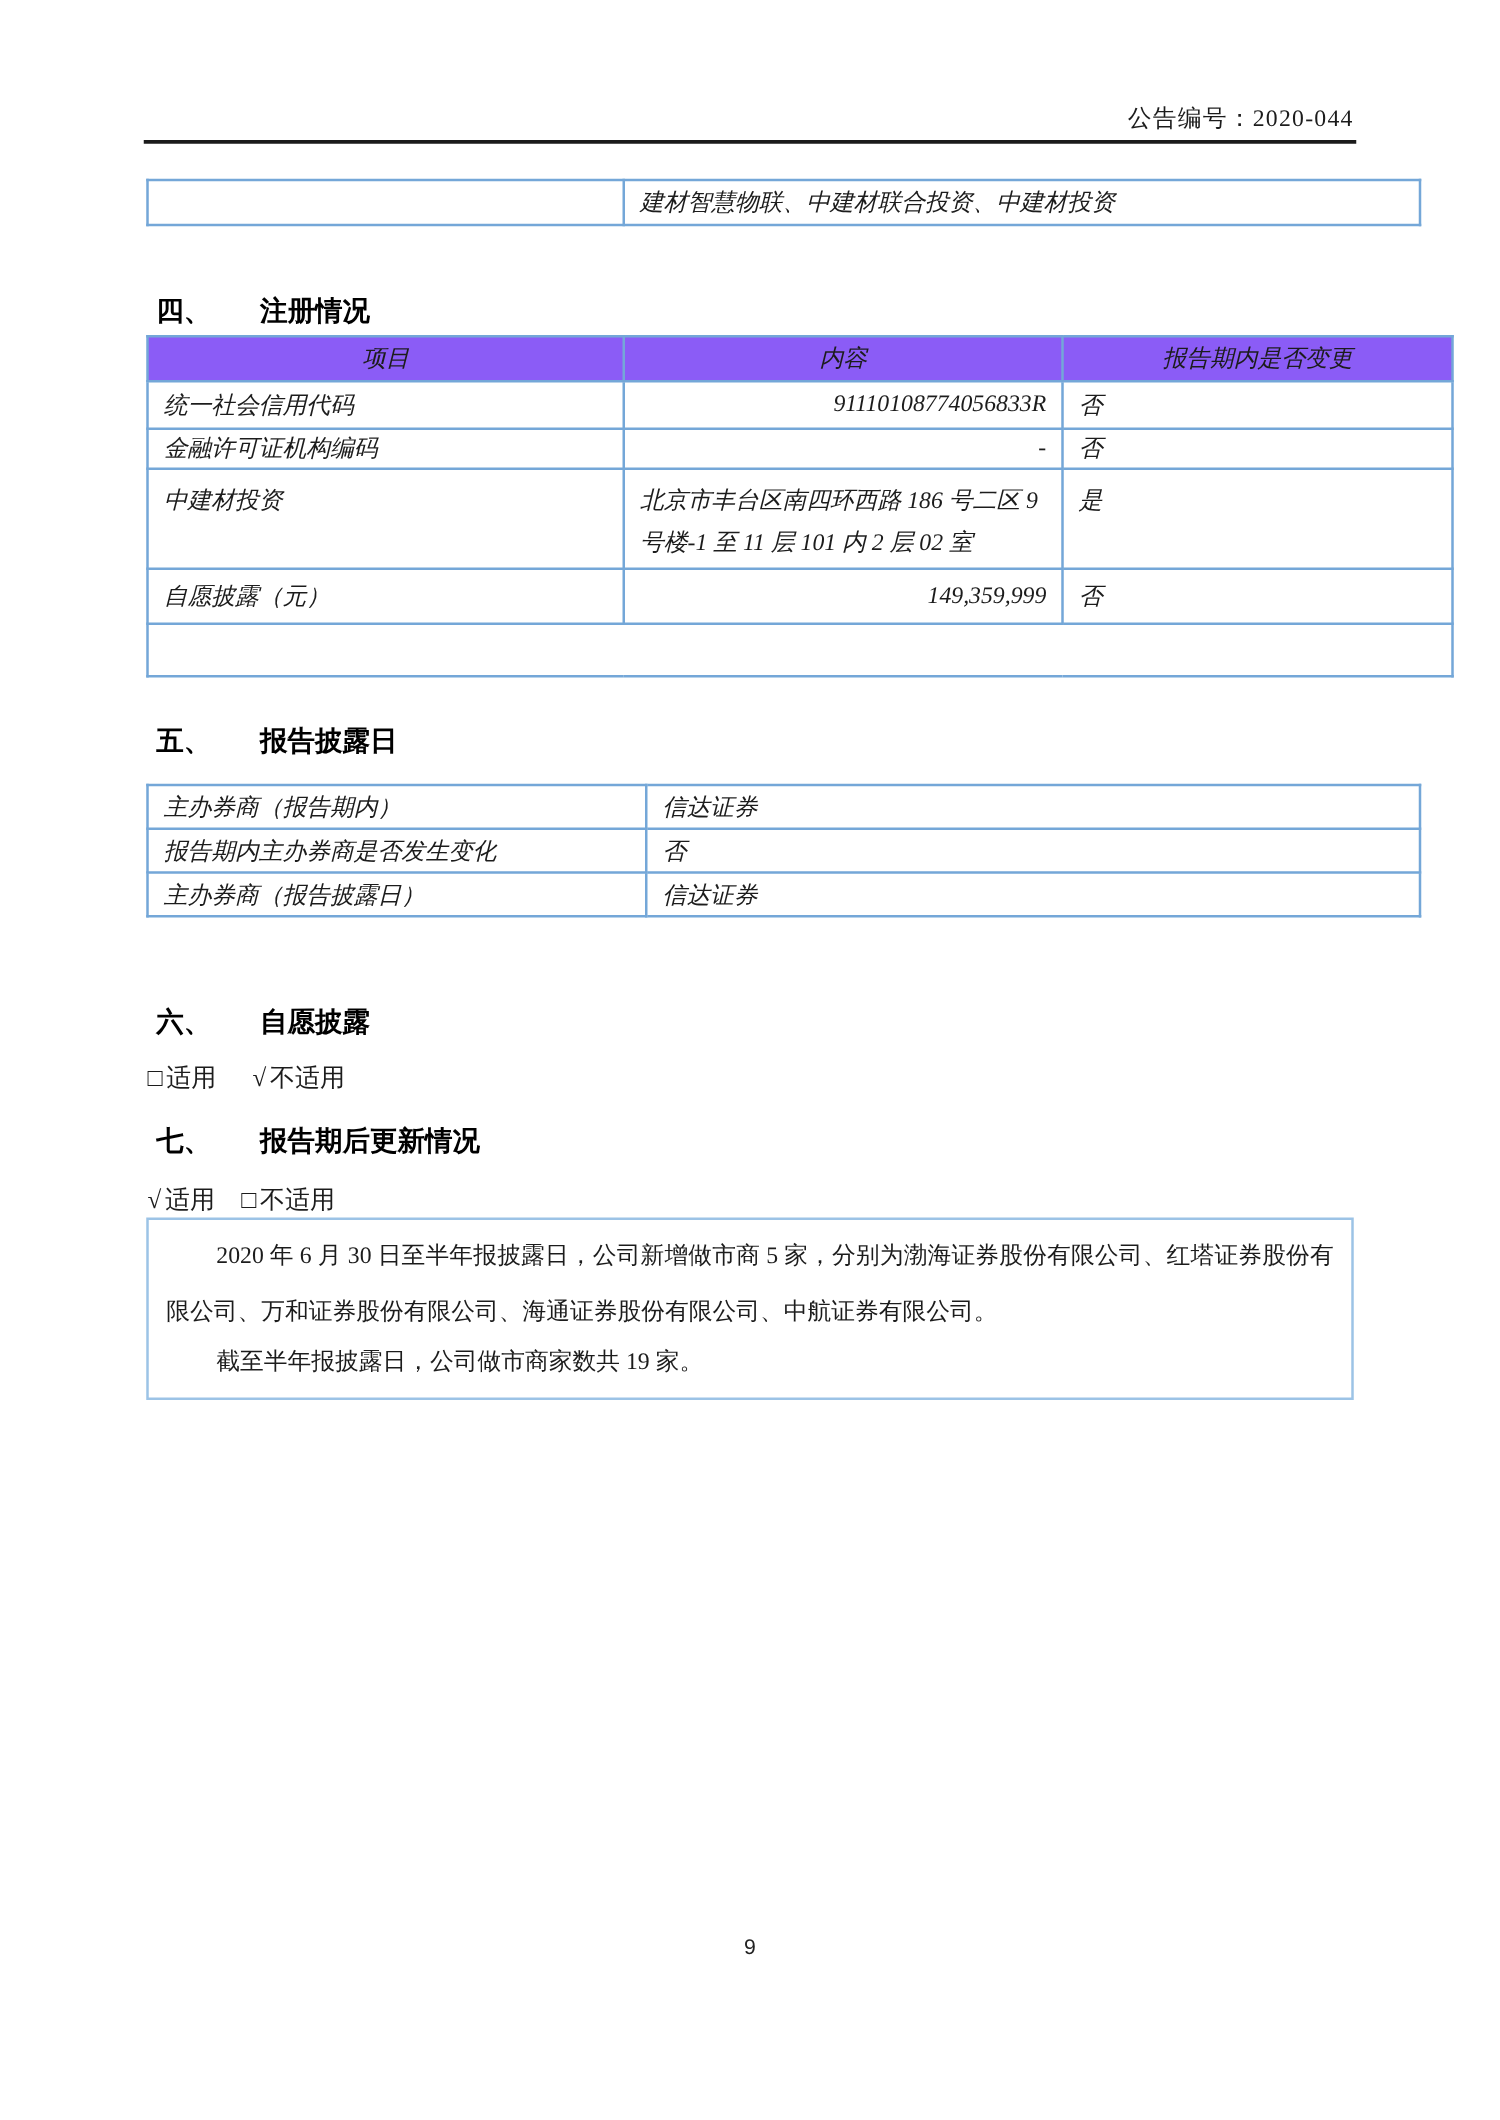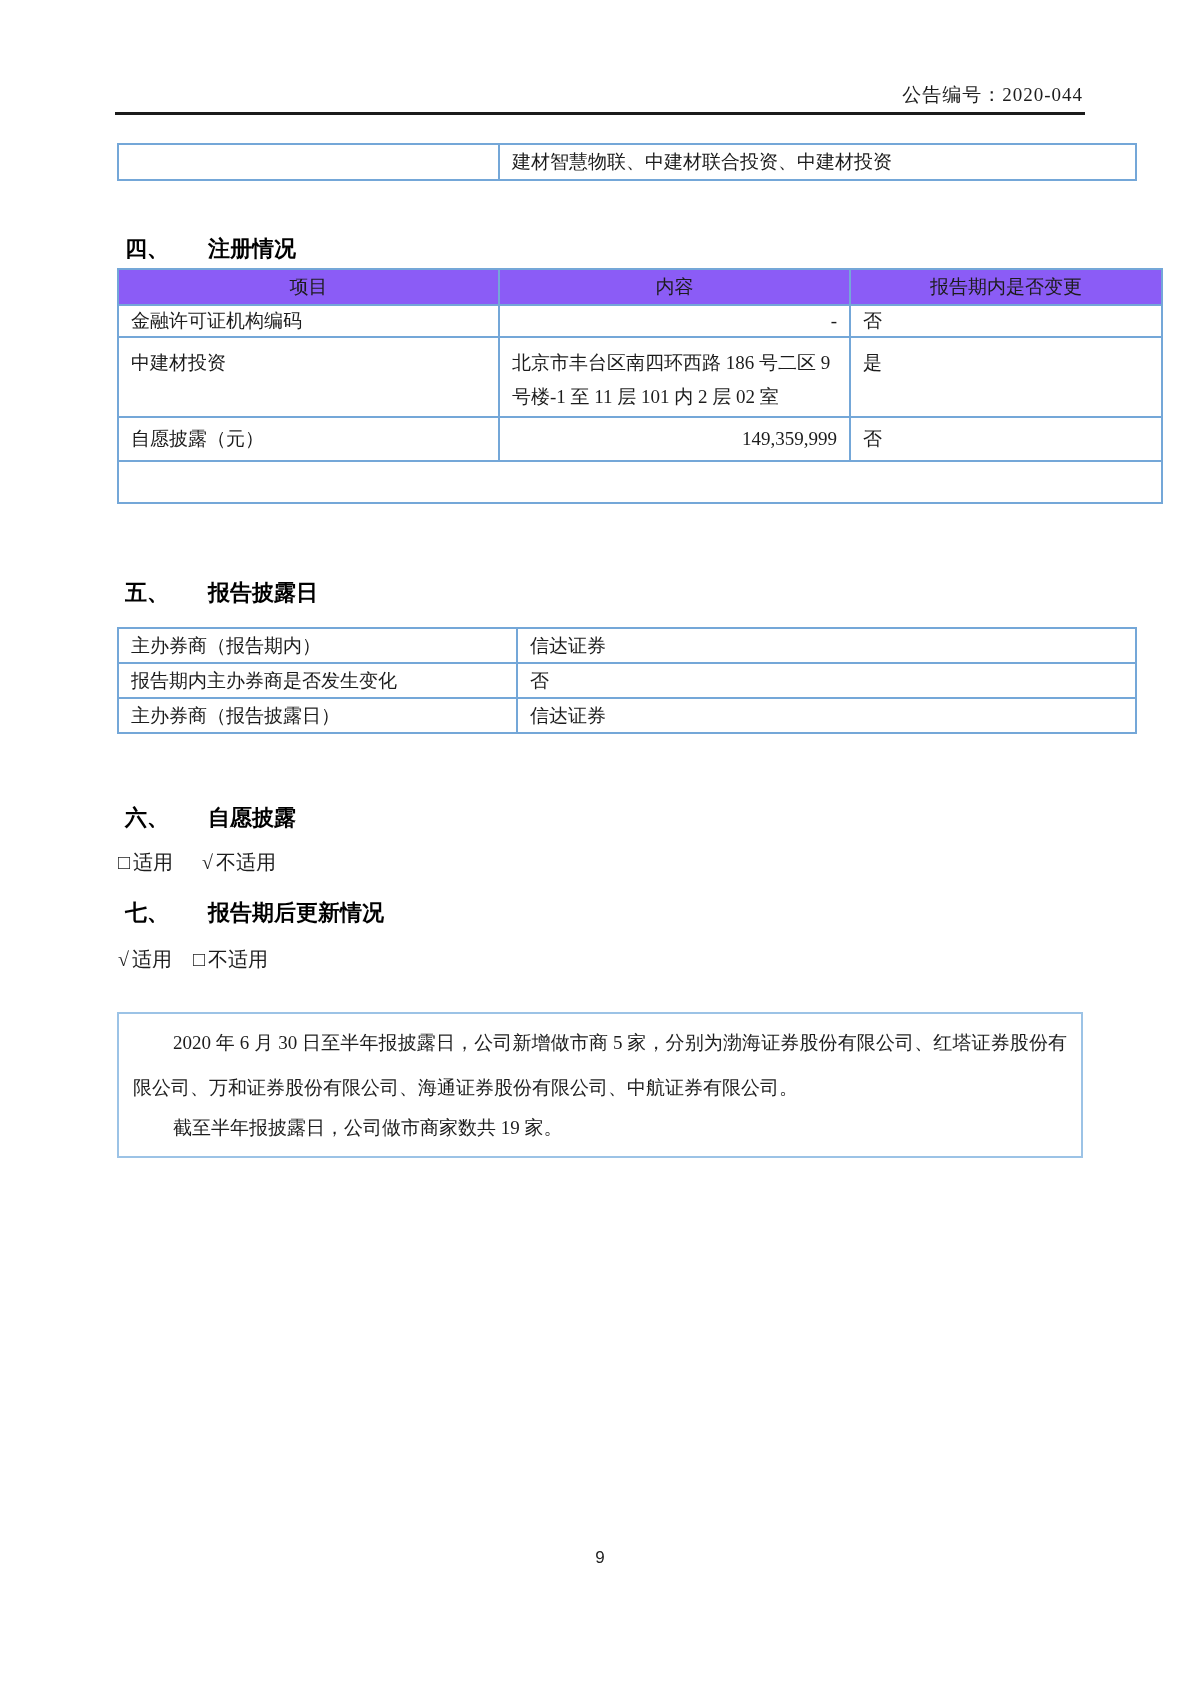--- a/index.html
+++ b/index.html
@@ -14,21 +14,21 @@
   
   .announce-no {
     position:absolute; top:82px; right:117px;
     font-size:19px; letter-spacing:1px;
   }
   .header-rule {
     position:absolute; top:112px; left:115px; width:970px; height:3px;
     background:#1b1b1b;
   }
   
-  table { border-collapse:collapse; table-layout:fixed; }
+  table { border-collapse:collapse; table-layout:fixed;font-style:italic; }
   td, th {
     border:2px solid #74a7d8;
     font-size:19px; font-weight:normal;
     padding:2px 12px;
     vertical-align:middle;
     word-break:break-all;
   }
   .ta-r { text-align:right; }
   
   .cont-table { position:absolute; top:143px; left:117px; width:966px; }
@@ -52,21 +52,21 @@
   .mid-table { position:absolute; top:627px; left:117px; width:966px;padding-left:48px; }
   .mid-table td { height:29px; }
   
   .options { position:absolute; left:118px; font-size:20px; }
   .opt { margin-right:24px; }
   .opt .mark { margin-right:3px; }
   
   .update-box {
     position:absolute; top:974px; left:117px; width:966px;
     border:2px solid #9cc3e6; background:#fff;
-    padding:6px 14px 10px 14px; box-sizing:border-box;margin-top:38px;
+    padding:6px 14px 10px 14px; box-sizing:border-box;
   }
   .update-box p {
     margin:0; font-size:19px; text-indent:40px;
     text-align:justify; word-break:break-all;
   }
   .update-box p.p1 { line-height:45px; }
   .update-box p.p2 { line-height:36px; }
   
   .page-num {
     position:absolute; top:1548px; left:0; width:100%;
@@ -95,20 +95,25 @@
   <div class="heading" style="top:234px;">
     <span class="h-num">四、</span><span>注册情况</span>
   </div>
 
   <table class="reg-table">
     <tbody>
         <tr class="hdr">
       <td style="width:355px;">项目</td>
       <td style="width:325px;">内容</td>
       <td style="width:286px;">报告期内是否变更</td>
+    </tr>
+    <tr class="r1">
+      <td>统一社会信用代码</td>
+      <td class="ta-r">91110108774056833R</td>
+      <td>否</td>
     </tr>
     <tr class="r2">
       <td>金融许可证机构编码</td>
       <td class="ta-r">-</td>
       <td>否</td>
     </tr>
     <tr class="r3">
       <td>中建材投资</td>
       <td>北京市丰台区南四环西路 186 号二区 9 号楼-1 至 11 层 101 内 2 层 02 室</td>
       <td>是</td>

